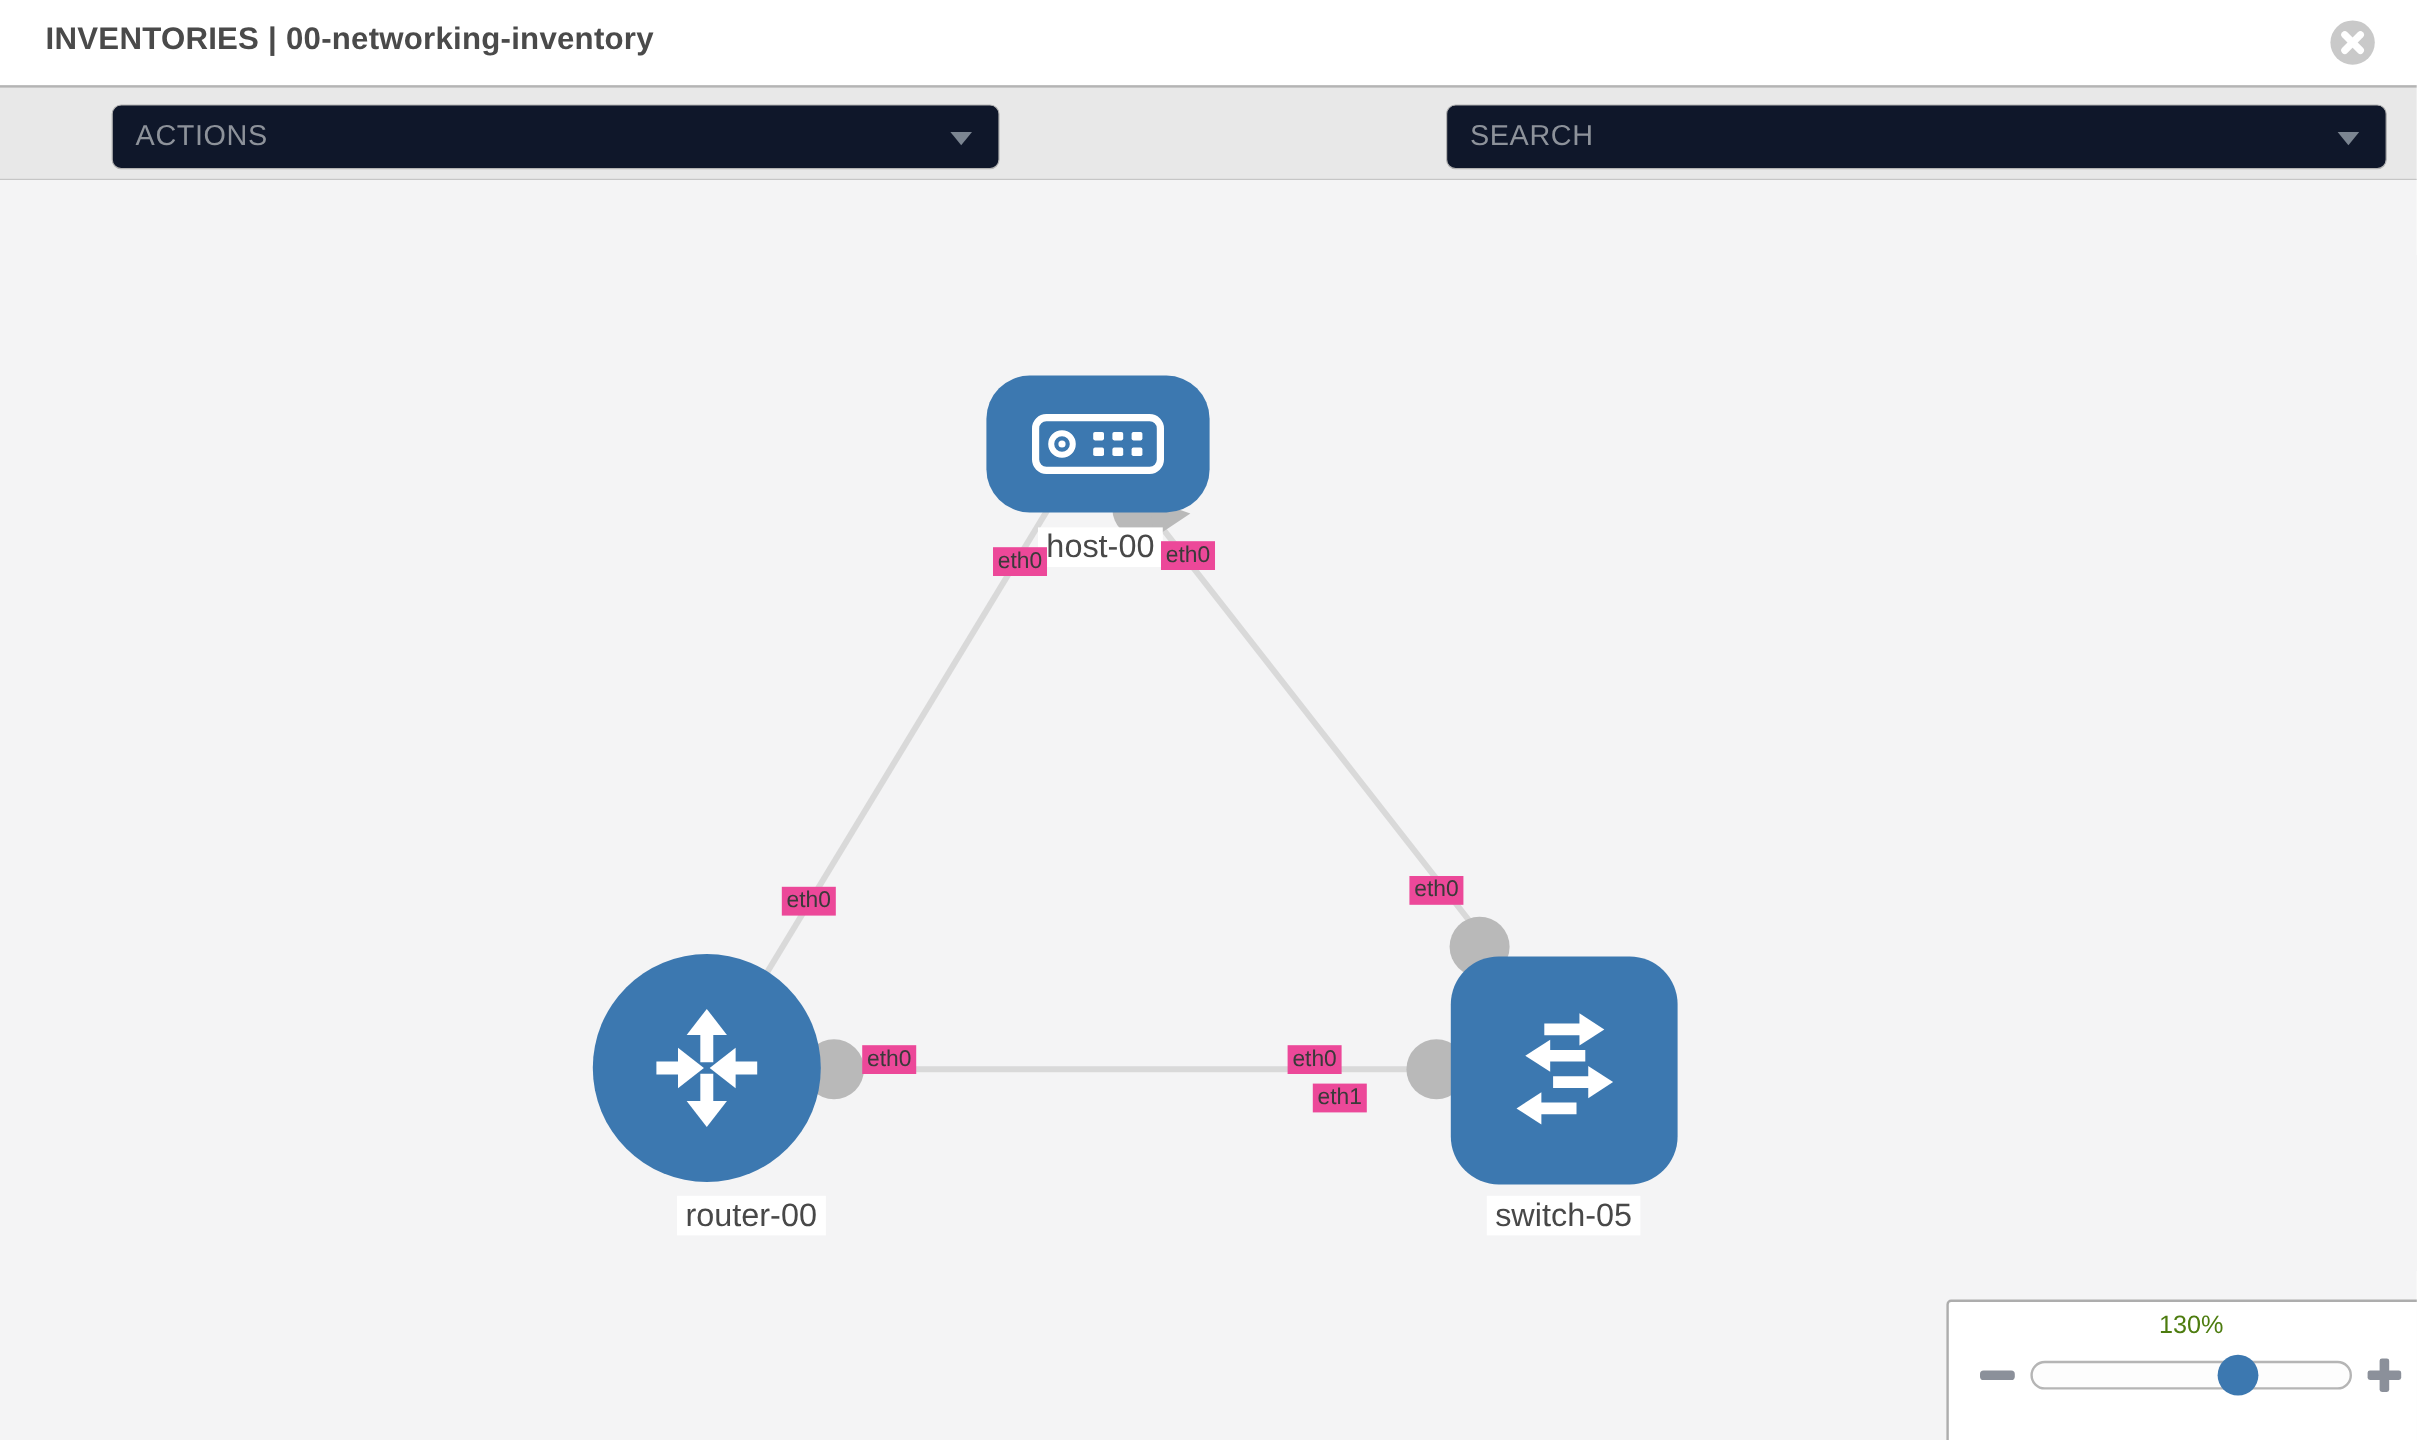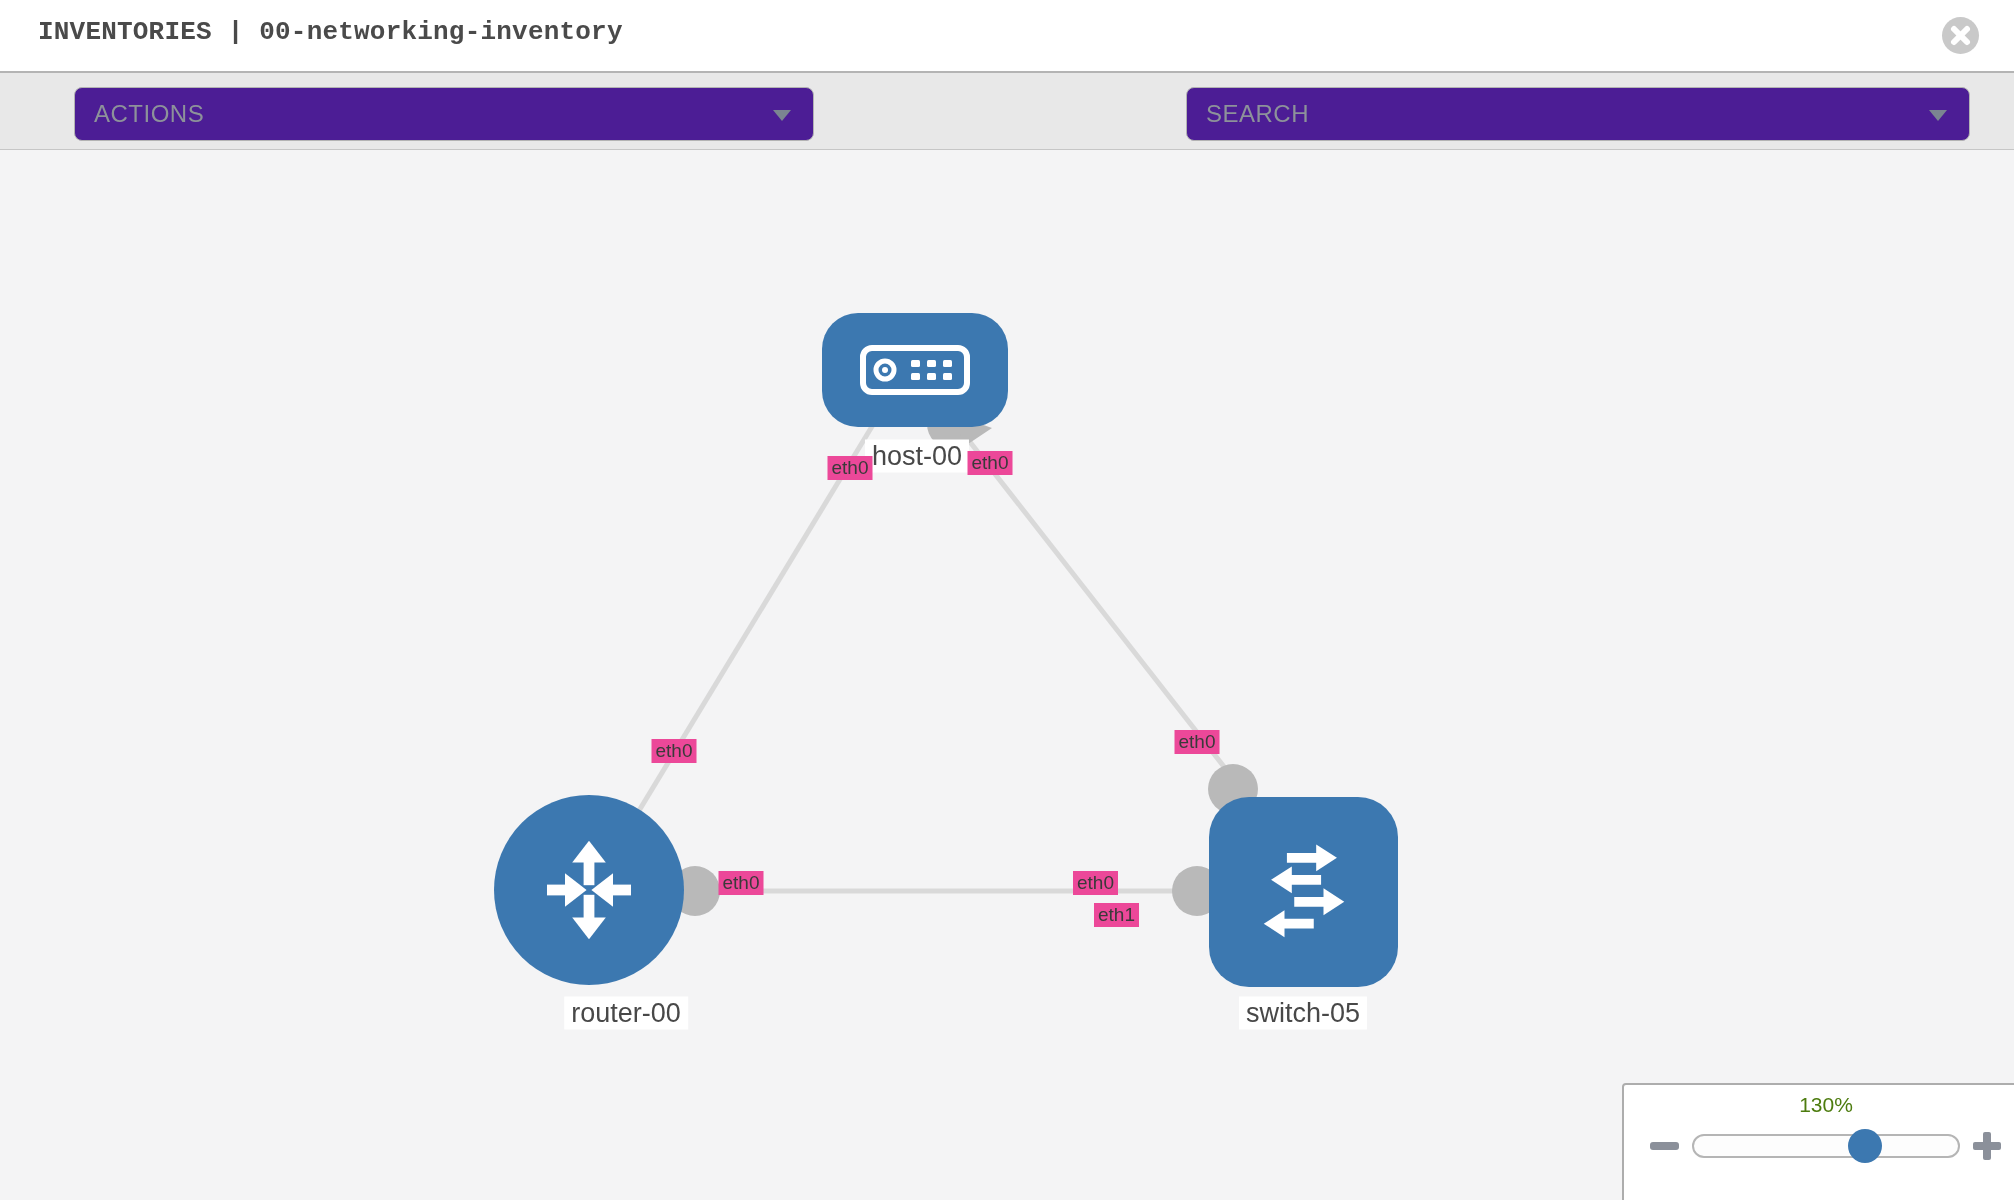--- a/index.html
+++ b/index.html
@@ -1,27 +1,27 @@
 <!DOCTYPE html>
 <html><head>
 <meta charset="utf-8">
 <style>
   * { margin:0; padding:0; box-sizing:border-box; }
   html,body { width:2014px; height:1200px; }
   body { font-family:"Liberation Sans", sans-serif; background:#ffffff; }
   #root { position:relative; width:2014px; height:1200px; overflow:hidden; background:#ffffff; }
 
   
-  .header { position:absolute; left:0; top:0; width:2014px; height:86px; background:#ffffff;font-family:Liberation Mono, monospace; }
+  .header { position:absolute; left:0; top:0; width:2014px; height:86px; background:#ffffff; }
   .header-title { position:absolute; left:38px; top:17px; font-size:26px; font-weight:700; color:#4a4a4a; letter-spacing:0.2px; }
   .close-btn { position:absolute; right:35px; top:17px; width:37px; height:37px; border-radius:50%; background:#c9c9c9; cursor:pointer; display:flex; align-items:center; justify-content:center; }
 
   
   .toolbar { position:absolute; left:0; top:71px; width:2014px; height:79px; background:#e8e8e8; border-top:2px solid #b4b4b4; border-bottom:1px solid #c6c6c6; }
-  .dropdown { position:absolute; top:14px; height:54px; background:#4c1d95; border:1px solid #b3b3b3; border-radius:8px; display:flex; align-items:center; }
+  .dropdown { position:absolute; top:14px; height:54px; background:#0f172a; border:1px solid #b3b3b3; border-radius:8px; display:flex; align-items:center;margin-left:19px; }
   .dd-actions { left:74px; width:740px; }
   .dd-search { left:1186px; width:784px; }
   .dd-label { margin-left:19px; font-size:24px; color:#8d929a; letter-spacing:0.5px; }
   .caret { position:absolute; right:22px; top:22px; width:0; height:0; border-left:9px solid transparent; border-right:9px solid transparent; border-top:11px solid #7b8591; }
   .tool-icon { position:absolute; top:96px; width:38px; height:38px; cursor:pointer; }
   .tool-wrench { left:1046px; }
   .tool-key { left:1106px; }
 
   
   .canvas { position:absolute; left:0; top:150px; width:2014px; height:1050px; background:#f4f4f5; }

